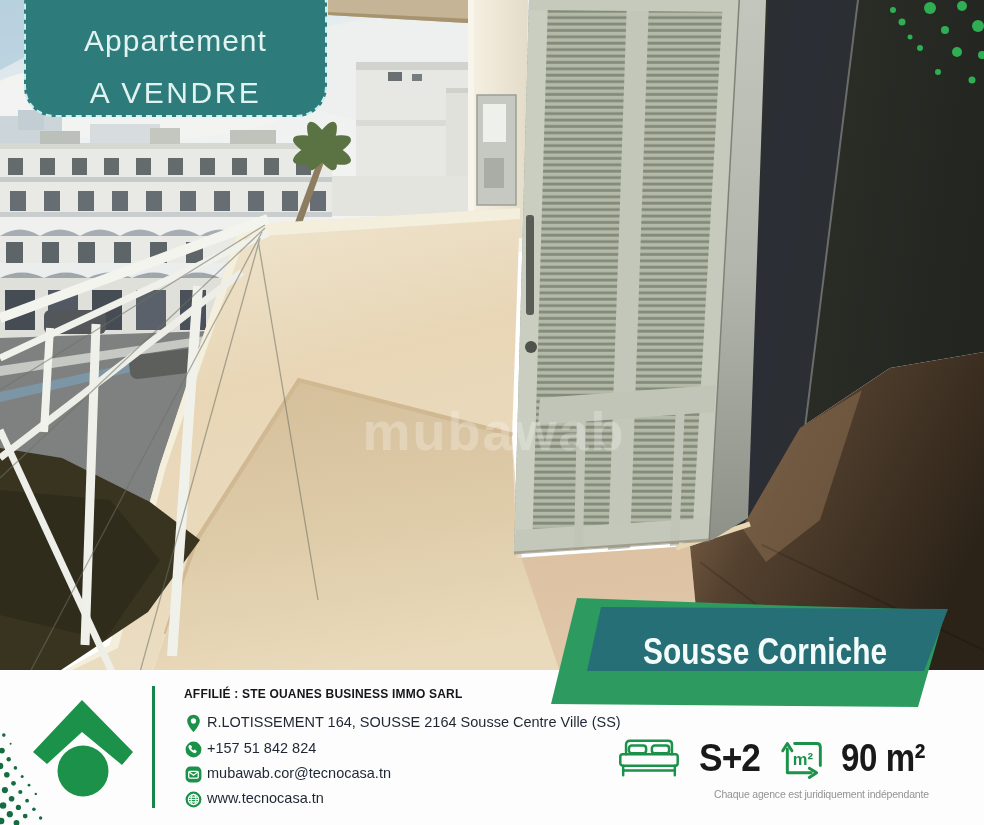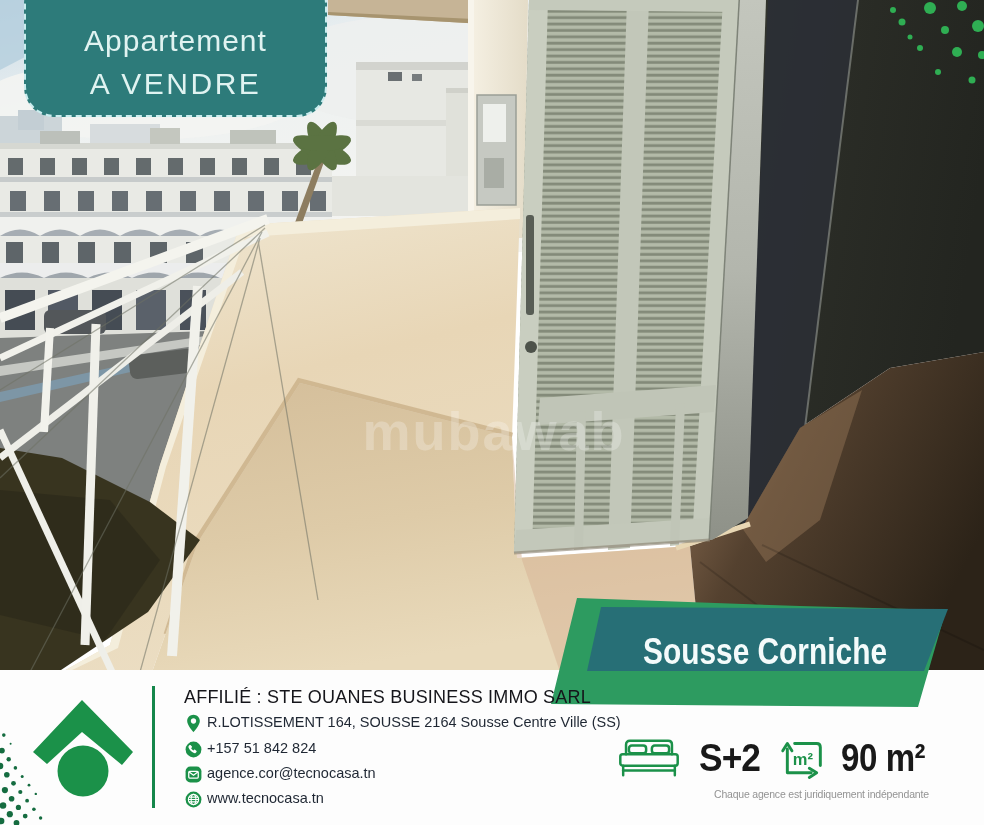--- a/index.html
+++ b/index.html
@@ -4,23 +4,23 @@
 <style>
   html,body{margin:0;padding:0;}
   body{width:984px;height:825px;overflow:hidden;font-family:"Liberation Sans",sans-serif;background:#fff;}
   #stage{position:relative;width:984px;height:825px;overflow:hidden;}
   #photo{position:absolute;left:0;top:0;}
   #footer{position:absolute;left:0;top:670px;width:984px;height:155px;background:#fdfdfd;}
   #badge{position:absolute;left:24px;top:-26px;width:303px;height:143px;background:#2d7b7a;
          border:2px dashed #c9ecee;border-radius:30px;box-sizing:border-box;
          color:#e0f3f1;text-align:center;}
   #badge .l1{margin-top:48px;font-size:30px;letter-spacing:1px;}
-  #badge .l2{margin-top:9px;font-size:30px;letter-spacing:2.5px;}
+  #badge .l2{margin-top:18px;font-size:30px;letter-spacing:2.5px;}
   #ribbon{position:absolute;left:540px;top:590px;width:444px;height:125px;}
-  #agencyline{position:absolute;left:184px;top:687px;font-size:18px;font-weight:normal;color:#15151a;letter-spacing:0.2px;}
+  #agencyline{position:absolute;left:184px;top:687px;font-size:12px;font-weight:bold;color:#15151a;letter-spacing:0.2px;}
   .crow{position:absolute;left:184px;height:22px;color:#1f2733;font-size:14.5px;}
   .crow .ic{position:absolute;left:0;top:0px;width:19px;height:23px;}
   .crow .tx{position:absolute;left:23px;top:2px;white-space:nowrap;}
   #statS{position:absolute;left:699px;top:737px;font-size:38px;font-weight:bold;color:#191919;
          letter-spacing:-1px;transform:scaleX(0.93);transform-origin:left top;}
   #statM{position:absolute;left:841px;top:737px;font-size:38px;font-weight:bold;color:#191919;
          letter-spacing:-0.5px;transform:scaleX(0.87);transform-origin:left top;}
   #disclaimer{position:absolute;left:714px;top:788px;font-size:10.5px;color:#939393;letter-spacing:-0.2px;}
 </style>
 </head>
@@ -372,21 +372,21 @@
       </svg>
     <span class="tx">+157 51 842 824</span>
   </div>
 
   <div class="crow" style="top:763px;">
     <svg class="ic" viewBox="0 0 24 24">
         <rect x="2" y="2" width="20" height="20" rx="6" fill="#1b9149"></rect>
         <rect x="6" y="8" width="12" height="8.5" rx="1.2" fill="none" stroke="#fff" stroke-width="1.6"></rect>
         <path d="M6.5,8.8 L12,13 L17.5,8.8" fill="none" stroke="#fff" stroke-width="1.6"></path>
       </svg>
-    <span class="tx">agence.cor@tecnocasa.tn</span>
+    <span class="tx">mubawab.cor@tecnocasa.tn</span>
   </div>
 
   <div class="crow" style="top:788px;">
     <svg class="ic" viewBox="0 0 24 24">
         <circle cx="12" cy="12" r="10" fill="#1b9149"></circle>
         <circle cx="12" cy="12" r="6.5" fill="none" stroke="#fff" stroke-width="1.4"></circle>
         <ellipse cx="12" cy="12" rx="3" ry="6.5" fill="none" stroke="#fff" stroke-width="1.4"></ellipse>
         <path d="M5.5,12 h13 M6.3,9 h11.4 M6.3,15 h11.4" stroke="#fff" stroke-width="1.4"></path>
       </svg>
     <span class="tx">www.tecnocasa.tn</span>

